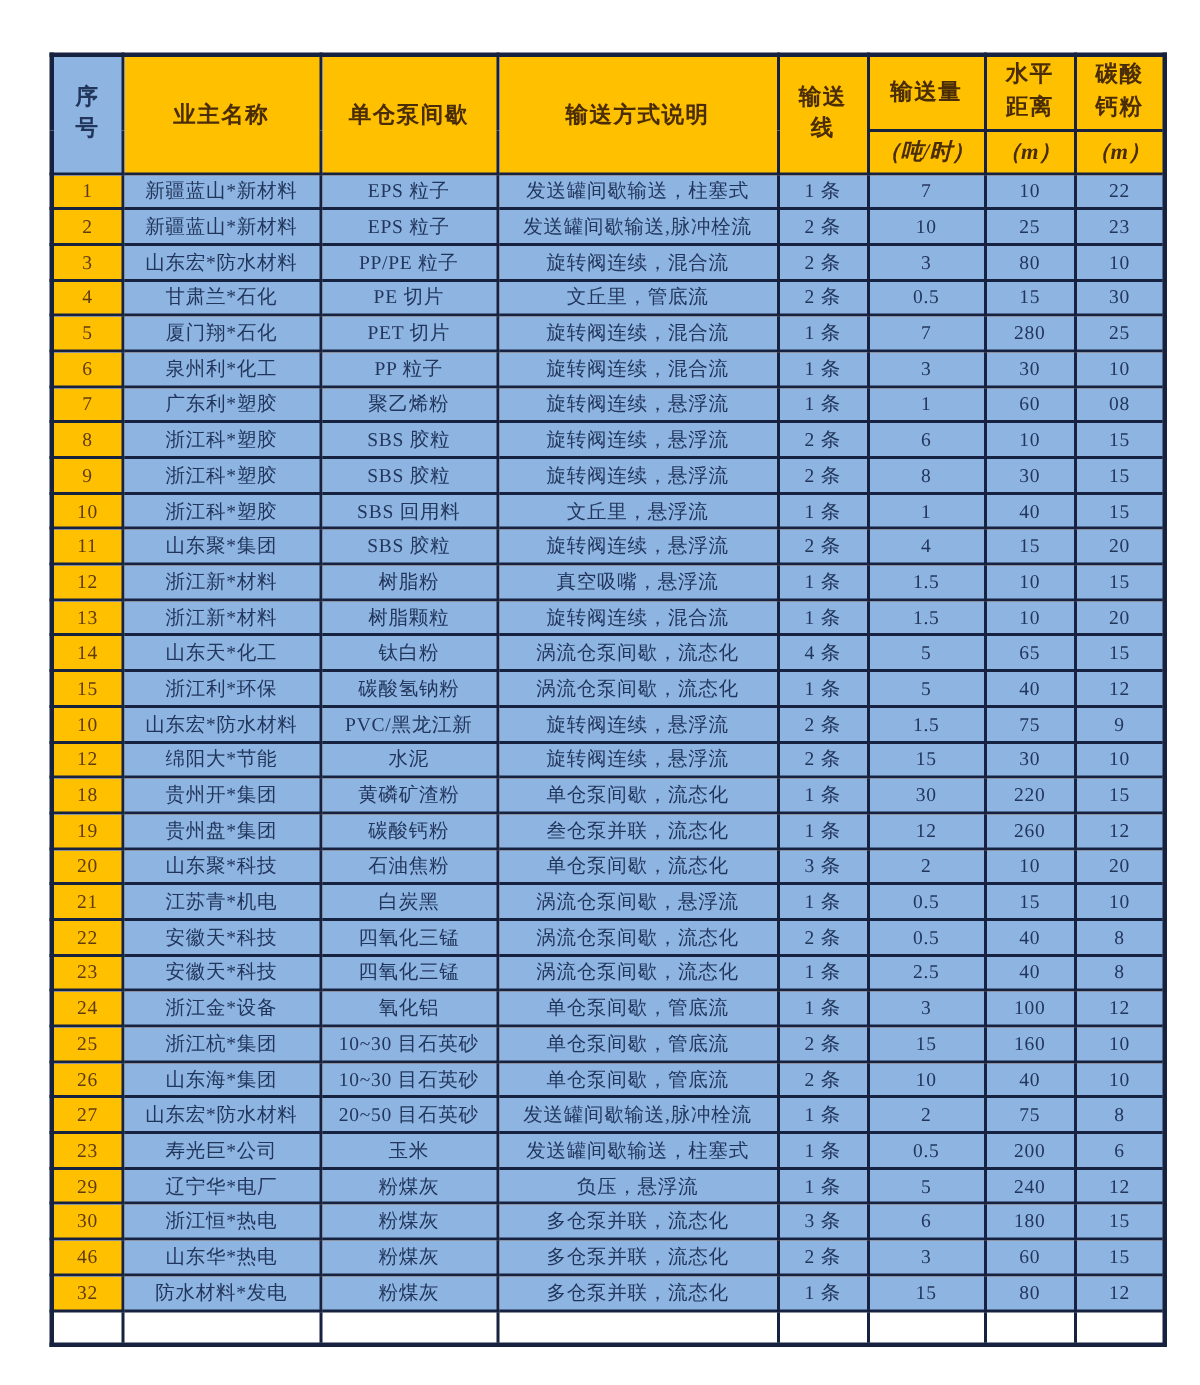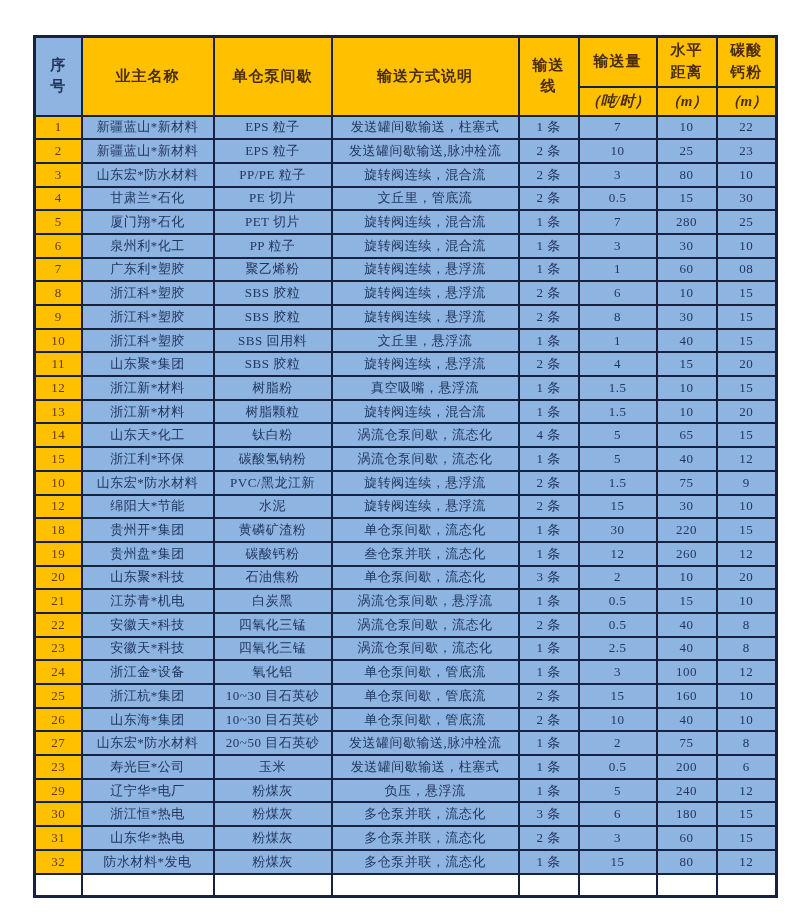--- a/index.html
+++ b/index.html
@@ -405,21 +405,21 @@
           <td class="idx">30</td>
           <td>浙江恒*热电</td>
           <td>粉煤灰</td>
           <td>多仓泵并联，流态化</td>
           <td>3 条</td>
           <td>6</td>
           <td>180</td>
           <td>15</td>
         </tr>
         <tr>
-          <td class="idx">31</td>
+          <td class="idx">46</td>
           <td>山东华*热电</td>
           <td>粉煤灰</td>
           <td>多仓泵并联，流态化</td>
           <td>2 条</td>
           <td>3</td>
           <td>60</td>
           <td>15</td>
         </tr>
         <tr>
           <td class="idx">32</td>

